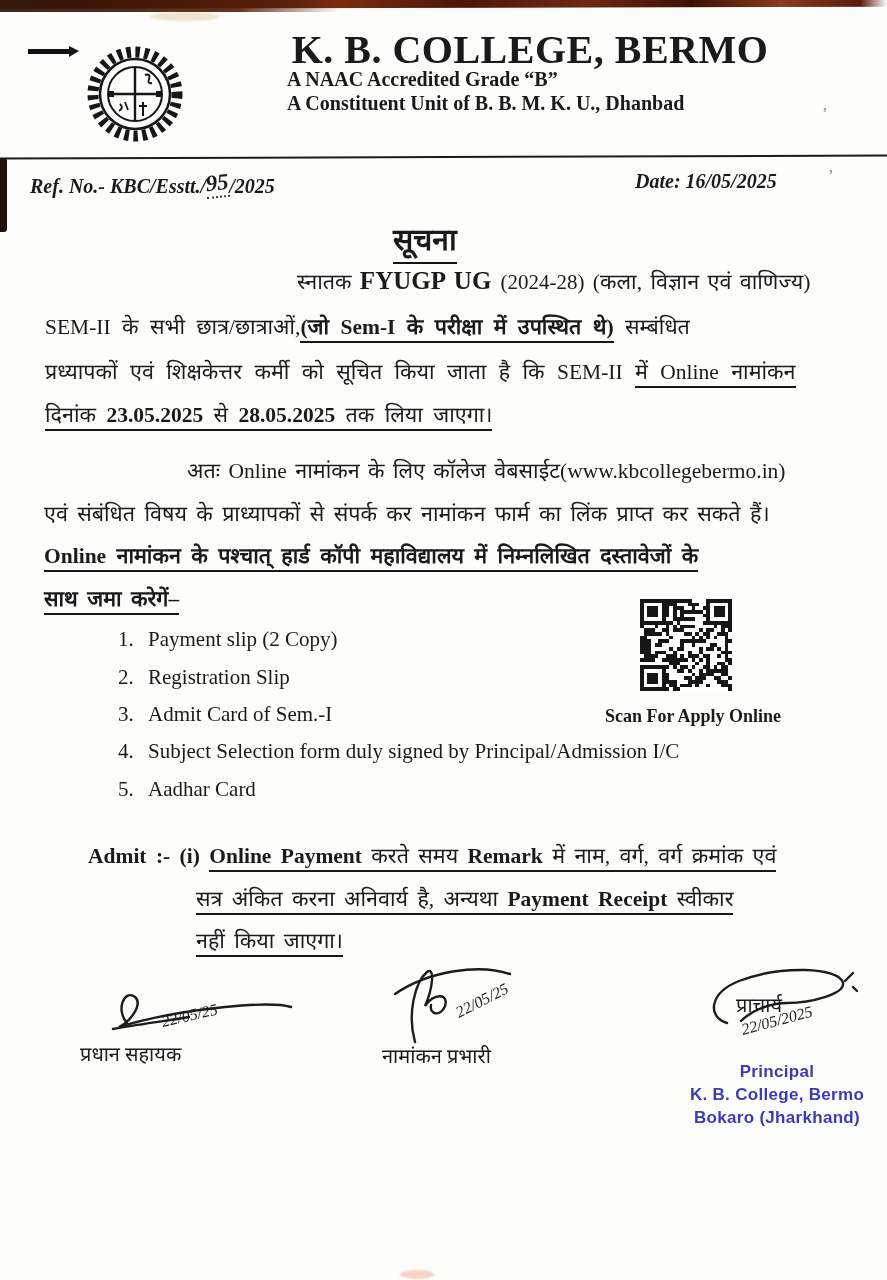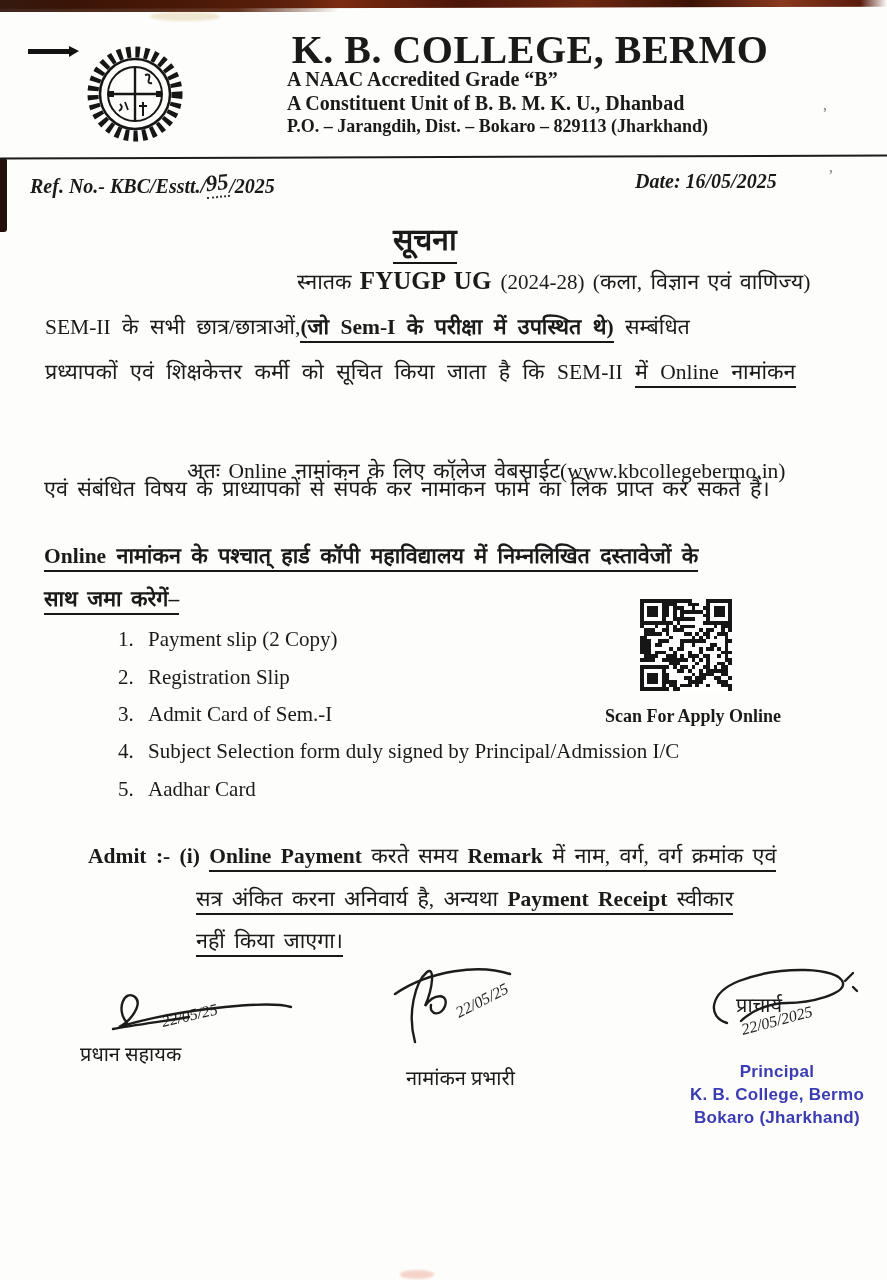--- a/index.html
+++ b/index.html
@@ -40,40 +40,40 @@
   
   .title{top:218px;left:393px;font-size:30px;font-weight:700;border-bottom:2.6px solid #141414;padding-bottom:3px;}
   .hline{font-size:21.5px;}
   .p1l1{top:266px;left:297px;word-spacing:3px;}
   .p1l1 .lat{font-size:25px;}
   .p1l1 .yr{font-size:21px;}
   .p1l2{top:311px;left:45px;word-spacing:6px;}
   .p1l3{top:356px;left:45px;word-spacing:7px;}
   .p1l4{top:399px;left:45px;word-spacing:5px;}
   .p2l1{top:455px;left:187px;word-spacing:3px;}
-  .p2l2{top:473px;left:44px;word-spacing:4px;}
+  .p2l2{top:498px;left:44px;word-spacing:4px;}
   .p2l3{top:540px;left:44px;word-spacing:5px;}
   .p2l4{top:583px;left:44px;word-spacing:4px;}
   
   .list-row{position:absolute;left:118px;font-size:21px;}
   .list-row .num{display:inline-block;width:30px;}
   
   .qr{top:599px;left:640px;width:92px;height:92px;background:#fff;display:grid;grid-template-rows:repeat(25,1fr);grid-template-columns:repeat(25,1fr);gap:0;}
   .qr i{background:#161616;}
   .qr-caption{top:706px;left:578px;width:230px;text-align:center;font-size:18px;font-weight:700;}
   
   .note-l1{top:840px;left:88px;font-size:21.5px;word-spacing:4px;}
   .note-l2{top:883px;left:196px;font-size:21.5px;word-spacing:4px;}
   .note-l3{top:925px;left:196px;font-size:21.5px;word-spacing:4px;}
   
   .sig{stroke:#1c1c1c;stroke-width:2.4;fill:none;stroke-linecap:round;}
   .sig-date{font-style:italic;font-size:16px;fill:#1c1c1c;font-family:"Liberation Serif",serif;}
   .sig-label{font-size:20px;}
   .lbl-left{top:1040px;left:80px;}
-  .lbl-mid{top:1064px;left:382px;margin-left:24px;}
+  .lbl-mid{top:1042px;left:382px;}
   .lbl-right{top:991px;left:736px;}
   .stamp{top:1060px;left:668px;width:218px;text-align:center;
     font-family:"Liberation Sans",sans-serif;font-weight:700;font-size:17px;line-height:23px;
     color:#3b3cb2;letter-spacing:.3px;}
 </style>
 </head>
 <body>
 
 <div class="page">
 
@@ -95,31 +95,31 @@
     <path d="M60,33 q6,-2 4,4 q-2,5 3,4" fill="none" stroke="#161616" stroke-width="2"></path>
     <path d="M58,60 l0,14 M54,64 l8,0" fill="none" stroke="#161616" stroke-width="2"></path>
     <path d="M35,62 q4,4 -1,7 M40,60 l3,8" fill="none" stroke="#161616" stroke-width="1.8"></path>
     <rect x="24" y="49" width="5" height="6" fill="#161616"></rect>
     <rect x="71" y="49" width="5" height="6" fill="#161616"></rect>
   </svg>
 
   <div class="abs college-name nw">K. B. COLLEGE, BERMO</div>
   <div class="abs h-sub2 nw">A Constituent Unit of B. B. M. K. U., Dhanbad</div>
   <div class="abs h-sub1 nw">A NAAC Accredited Grade “B”</div>
-  <div class="abs h-addr nw">P.O. – Jarangdih,  Dist. – Bokaro – 829113 (Jharkhand)</div>
   <div class="abs h-rule"></div>
 
   <div class="abs ref-row nw"><span>Ref. No.- KBC/Esstt./</span><span class="ref-num">95</span><span>/2025</span></div>
   <div class="abs date-row nw">Date: 16/05/2025</div>
 
   <div class="abs title nw">सूचना</div>
 
   <div class="abs hline p1l1 nw"><span>स्नातक </span><span class="lat b">FYUGP UG </span><span class="yr">(2024-28) </span><span>(कला, विज्ञान एवं वाणिज्य)</span></div>
   <div class="abs hline p1l3 nw"><span>प्रध्यापकों एवं शिक्षकेत्तर कर्मी को सूचित किया जाता है कि SEM-II </span><span class="ul">में Online नामांकन</span></div>
   <div class="abs hline p1l2 nw"><span>SEM-II के सभी छात्र/छात्राओं,</span><span class="b ul">(जो Sem-I के परीक्षा में उपस्थित थे)</span><span> सम्बंधित</span></div>
+  <div class="abs hline p1l4 nw"><span class="ul"><span>दिनांक </span><span class="b">23.05.2025</span><span> से </span><span class="b">28.05.2025</span><span> तक लिया जाएगा।</span></span></div>
 
   <div class="abs hline p2l1 nw">अतः Online नामांकन के लिए कॉलेज वेबसाईट(www.kbcollegebermo.in)</div>
   <div class="abs hline p2l2 nw">एवं संबंधित विषय के प्राध्यापकों से संपर्क कर नामांकन फार्म का लिंक प्राप्त कर सकते हैं।</div>
   <div class="abs hline p2l3 nw"><span class="b ul">Online नामांकन के पश्चात् हार्ड कॉपी महाविद्यालय में निम्नलिखित दस्तावेजों के</span></div>
   <div class="abs hline p2l4 nw"><span class="b ul">साथ जमा करेगें–</span></div>
 
   <div class="list-row nw" style="top:627px"><span class="num">1.</span><span>Payment slip (2 Copy)</span></div>
   <div class="list-row nw" style="top:665px"><span class="num">2.</span><span>Registration Slip</span></div>
   <div class="list-row nw" style="top:702px"><span class="num">3.</span><span>Admit Card of Sem.-I</span></div>
   <div class="list-row nw" style="top:739px"><span class="num">4.</span><span>Subject Selection form duly signed by Principal/Admission I/C</span></div>

